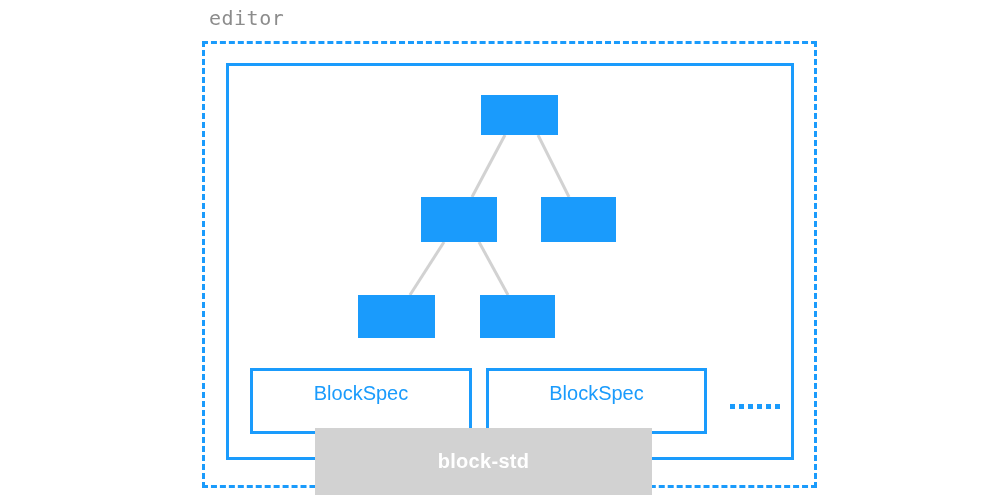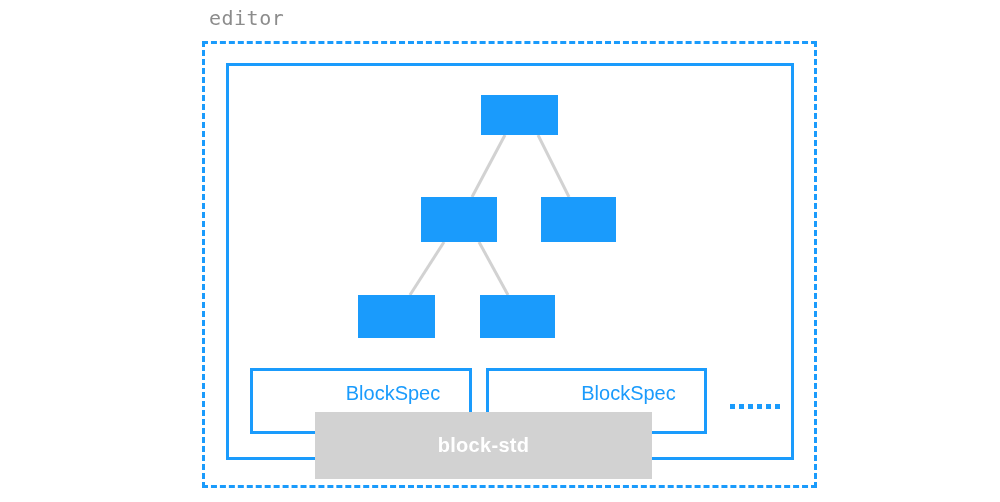--- a/index.html
+++ b/index.html
@@ -75,21 +75,20 @@
     position: absolute;
     background: #1a9bfc;
   }
 
   
   .blockspec {
     position: absolute;
     box-sizing: border-box;
     border: 3px solid #1a9bfc;
     background: transparent;
-    padding-left: 32px;
   }
   .blockspec-label {
     position: absolute;
     width: 100%;
     top: 11px;
     text-align: center;
     font-size: 20px;
     color: #1a9bfc;
     white-space: nowrap;
   }
@@ -106,21 +105,21 @@
     display: block;
     width: 5px;
     height: 5px;
     background: #1a9bfc;
   }
 
   
   .std-bar {
     position: absolute;
     left: 315px;
-    top: 412px;
+    top: 428px;
     width: 337px;
     height: 67px;
     background: #d2d2d2;
     display: flex;
     align-items: center;
     justify-content: center;
   }
   .std-bar-label {
     font-size: 20px;
     font-weight: bold;

